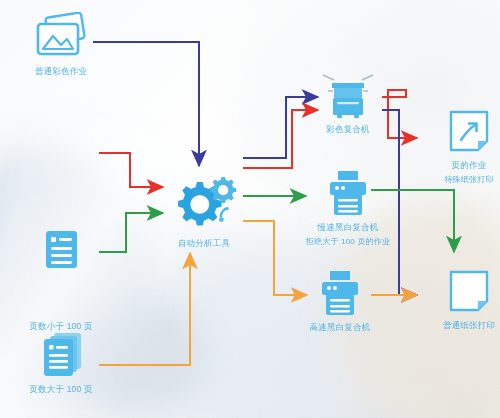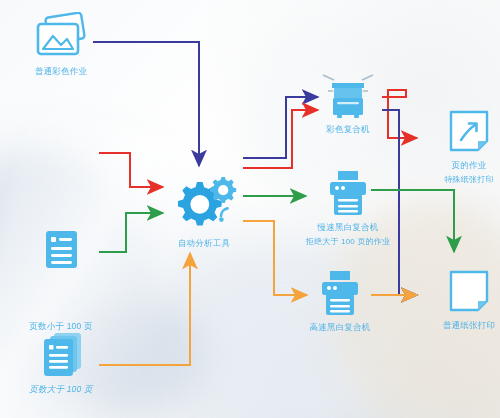--- a/index.html
+++ b/index.html
@@ -44,21 +44,21 @@
     text-align:center;
     white-space:nowrap;
     letter-spacing:.2px;
   }
   .cap.sm{font-size:8px;line-height:10.5px;}
 
   
   #n-color-job   {left:14px; top:12px;  width:94px;}
   #n-special-job {left:14px; top:128px; width:94px;}
   #n-lt100       {left:14px; top:228px; width:94px;gap:45px;}
-  #n-gt100       {left:14px; top:330px; width:94px;font-style:italic;}
+  #n-gt100       {left:14px; top:330px; width:94px;}
   #n-analyzer    {left:152px;top:172px; width:104px;}
   #n-color-mfp   {left:296px;top:72px;  width:104px;}
   #n-slow-bw     {left:288px;top:168px; width:120px;}
   #n-fast-bw     {left:288px;top:268px; width:104px;}
   #n-special-out {left:430px;top:108px; width:78px;}
   #n-plain-out   {left:430px;top:268px; width:78px;}
 </style>
 </head>
 <body>
 

